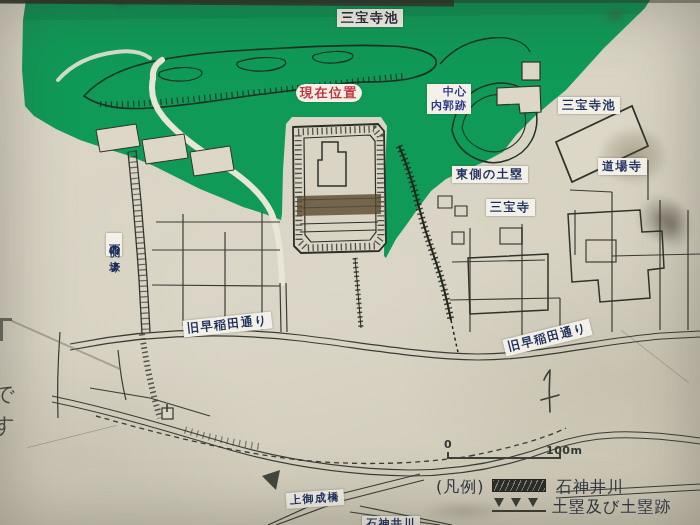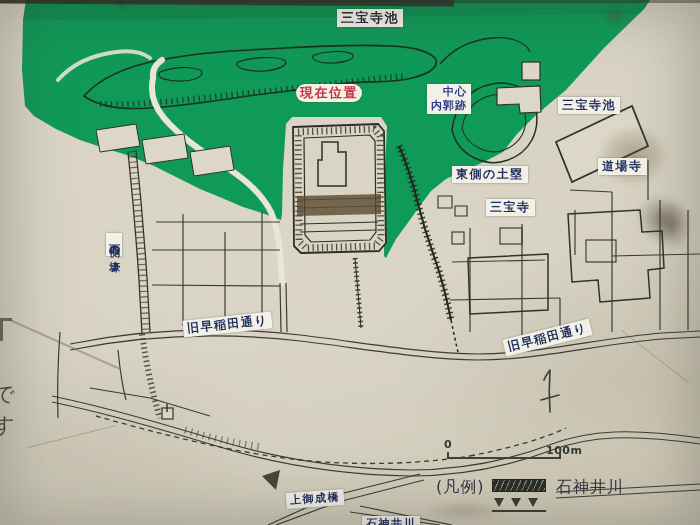--- a/index.html
+++ b/index.html
@@ -223,20 +223,21 @@
 
   <div class="plain" style="left:436px;top:477px;">(凡例)</div>
   <div class="legend-bar"></div>
   <div class="plain" style="left:556px;top:477px;">石神井川</div>
   <div class="legend-tris">
     <div class="tri"></div>
     <div class="tri"></div>
     <div class="tri"></div>
   </div>
   <div class="tri-line"></div>
+  <div class="plain" style="left:552px;top:497px;">土塁及び土塁跡</div>
 
   <div class="scale-num" style="left:444px;top:438px;">0</div>
   <div class="scale-num" style="left:546px;top:444px;">100m</div>
   <div class="scale-line"></div>
 
   <svg class="north" width="30" height="56" viewBox="0 0 30 56">
     <path d="M16,52 C15,38 15,24 16,10 M16,10 C13,14 11,17 10,20 M7,40 L25,35" stroke="#3a3e36" stroke-width="1.6" fill="none" stroke-linecap="round"></path>
   </svg>
 
   <div class="side-mark"></div>

